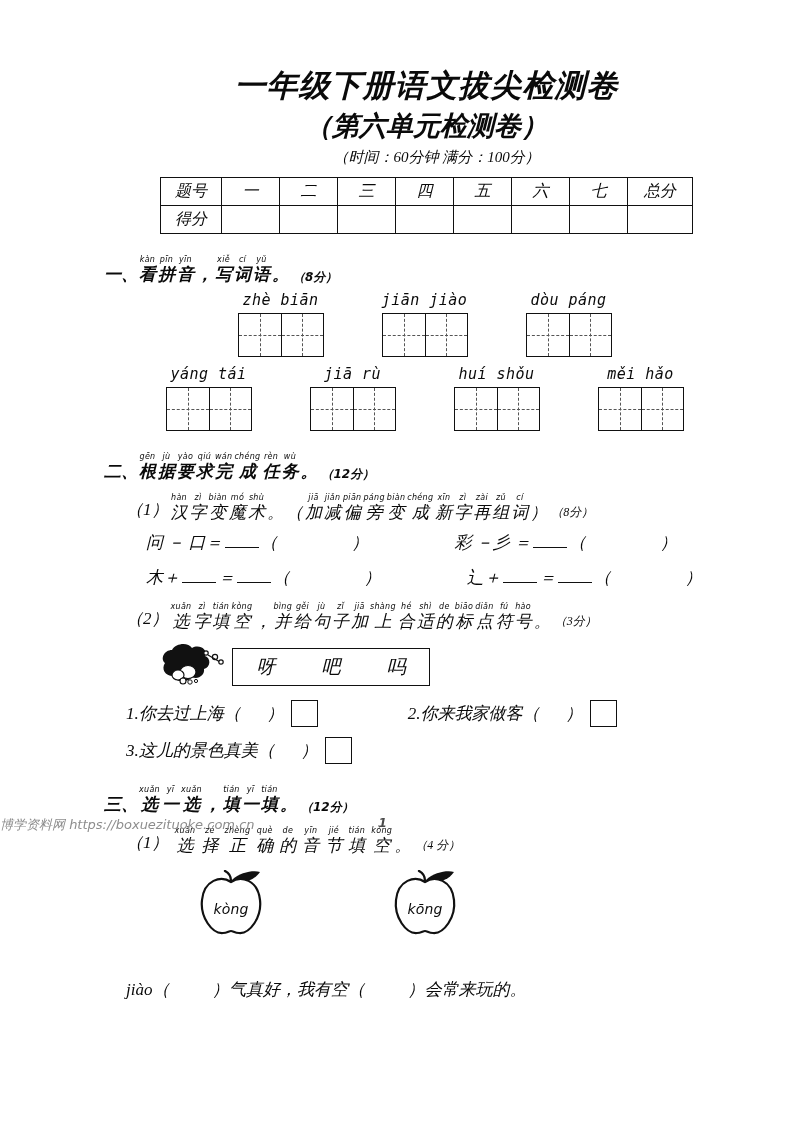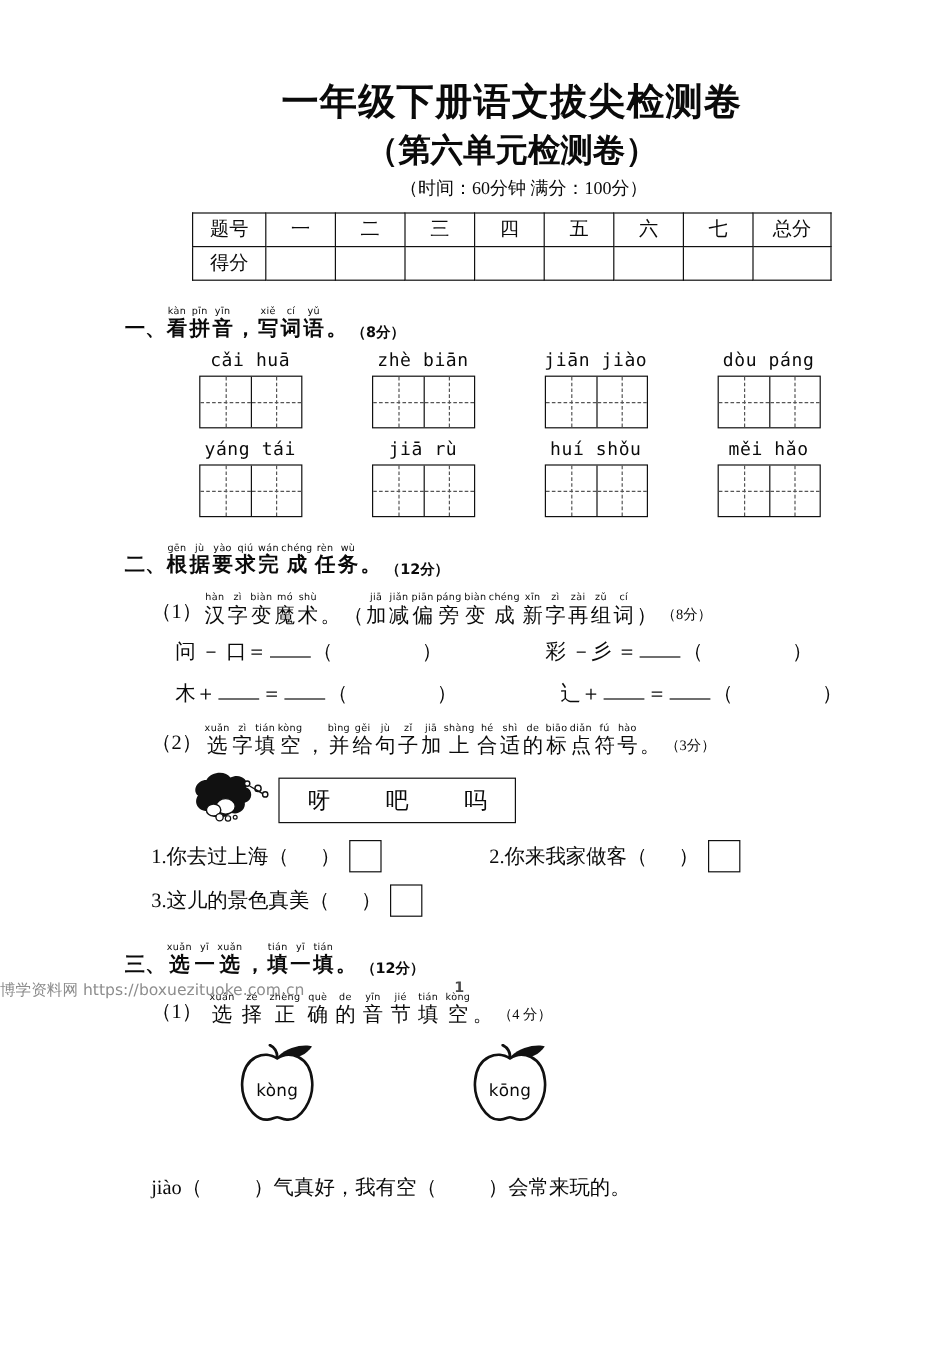--- a/index.html
+++ b/index.html
@@ -13,20 +13,21 @@
     position: relative;
     font-family: "Liberation Serif", "DejaVu Serif", serif;
     color: #0a0a0a;
     overflow: hidden;
   }
   .page {
     position: relative;
     width: 793px;
     height: 852px;
     box-sizing: border-box;
+    font-style: italic;
   }
 
   
   .title-main {
     text-align: center;
     font-family: "DejaVu Sans", "Liberation Sans", sans-serif;
     font-weight: bold;
     font-size: 31px;
     letter-spacing: 1px;
     margin: 0;
@@ -365,27 +366,20 @@
       <span class="ruby">
           <span class="py"></span>
           <span class="hz">。</span>
         </span>
     </span>
     <span class="score-paren">（8分）</span>
   </div>
 
   <div class="pinyin-rows">
     <div class="pinyin-row">
-      <div class="pinyin-cell">
-        <div class="pinyin-label">cǎi  huā</div>
-        <div class="tzg">
-            <div class="cell"></div>
-            <div class="cell"></div>
-          </div>
-      </div>
       <div class="pinyin-cell">
         <div class="pinyin-label">zhè  biān</div>
         <div class="tzg">
             <div class="cell"></div>
             <div class="cell"></div>
           </div>
       </div>
       <div class="pinyin-cell">
         <div class="pinyin-label">jiān jiào</div>
         <div class="tzg">

